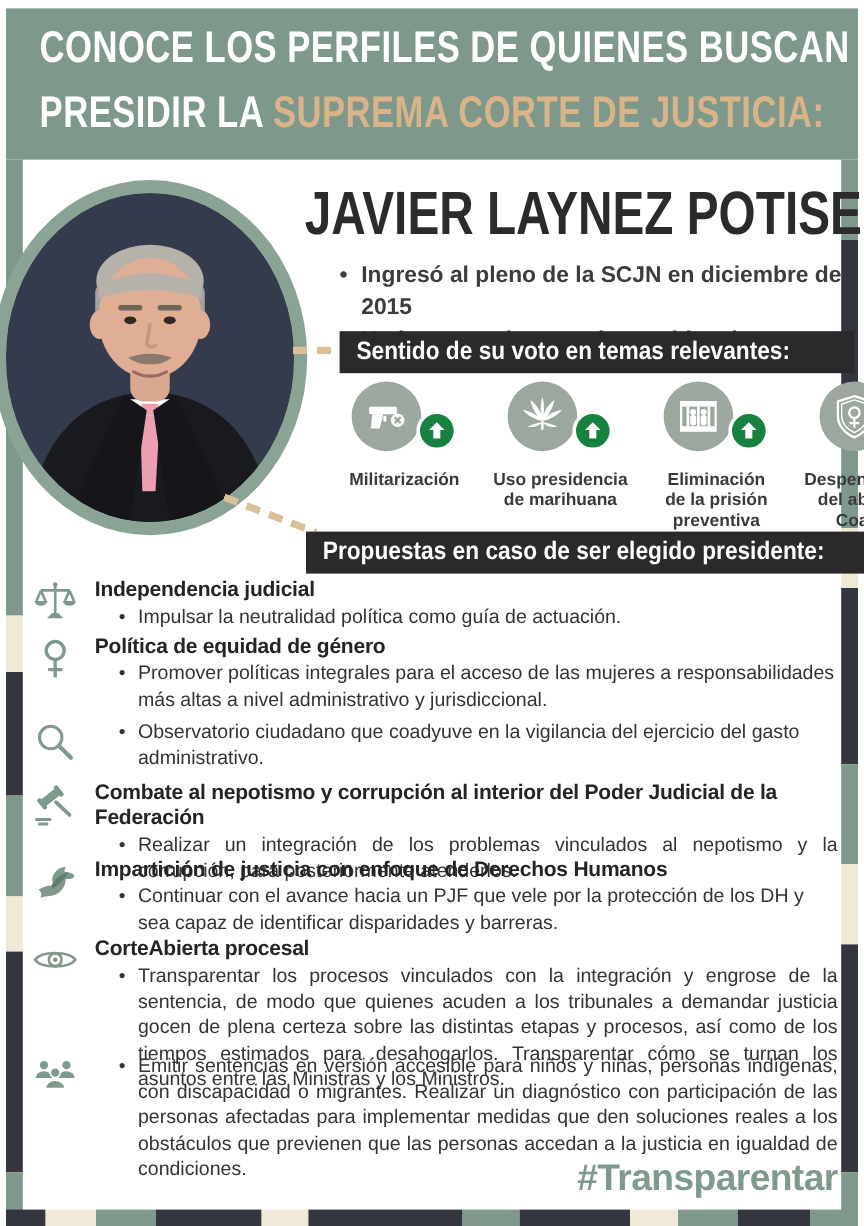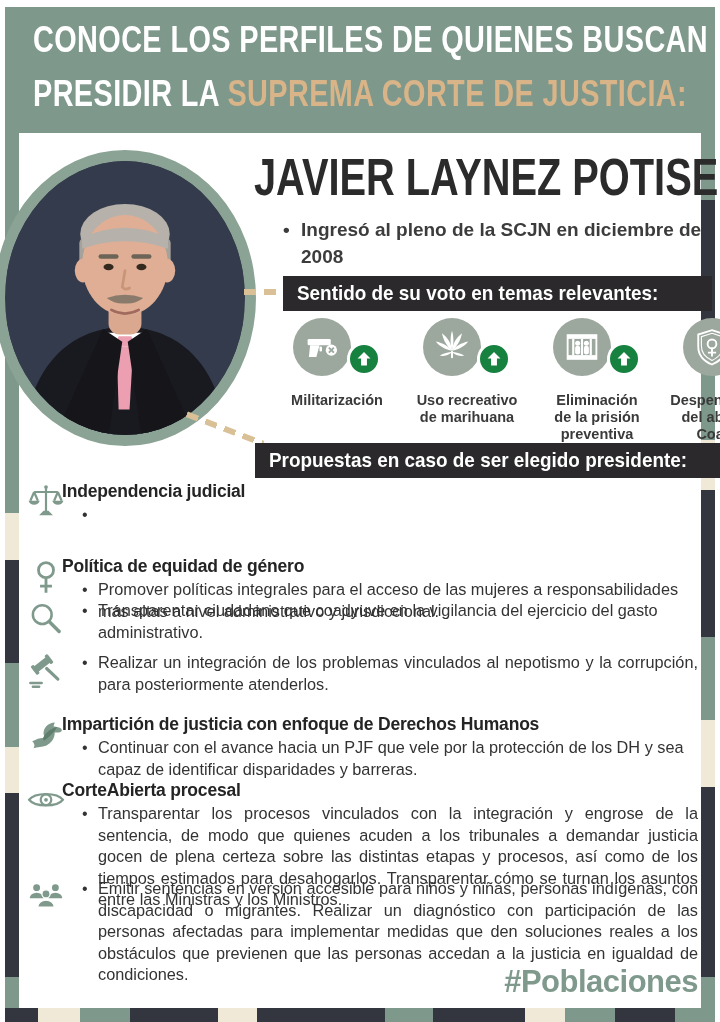--- a/index.html
+++ b/index.html
@@ -45,21 +45,21 @@
   .vote-icon-wrap{position:relative;width:92px;height:64px;flex:none;}
   .vote-circle{position:absolute;left:2px;top:0;width:58px;height:58px;border-radius:50%;background:#9CA79E;display:flex;align-items:center;justify-content:center;}
   .vote-circle svg{width:40px;height:40px;}
   .vote-badge{position:absolute;left:56px;top:24px;width:34px;height:34px;border-radius:50%;background:#17813F;border:3px solid #fff;box-sizing:border-box;display:flex;align-items:center;justify-content:center;}
   .vote-badge svg{width:20px;height:20px;}
   .vote-label{margin-top:10px;font-size:14.5px;line-height:17px;font-weight:700;color:#3A3A3A;text-align:center;white-space:pre-line;width:130px;}
   
   .prop{position:absolute;left:24px;right:22px;}
   .prop-icon{position:absolute;left:2px;top:1px;width:40px;height:44px;}
   .prop-icon svg{width:40px;height:40px;}
-  .prop-body{margin-left:38px;}
+  .prop-body{margin-left:55px;}
   .prop-title{font-size:17.5px;font-weight:700;color:#242424;letter-spacing:-.2px;line-height:21px;}
   .prop-bullet{display:flex;margin-left:20px;margin-top:2px;}
   .prop-bullet .dot{width:16px;flex:none;color:#333;font-size:16px;line-height:21px;}
   .prop-bullet .txt{font-size:16.3px;line-height:21.5px;color:#333;}
   .just .txt{text-align:justify;}
   
   .hashtag{position:absolute;right:22px;top:964px;font-size:31px;font-weight:700;color:#7F998C;letter-spacing:-.5px;}
   .bottom-bar{position:absolute;left:5px;right:5px;bottom:0;height:14px;display:flex;z-index:5;}
   .bottom-bar div{height:100%;}
   
@@ -125,21 +125,21 @@
     <path d="M130 120 L127 138 Q130 142 135 139" stroke="#C89579" stroke-width="3" fill="none" stroke-linecap="round"></path>
     <path d="M110 150 Q130 143 150 150 Q141 157 130 156 Q119 157 110 150 Z" fill="#8A7A6C"></path>
     <path d="M115 163 Q130 171 145 163" stroke="#A06A5F" stroke-width="3" fill="none" stroke-linecap="round"></path>
   </svg>
 </div>
 
 <div class="name"><span class="condensed">JAVIER LAYNEZ POTISEK</span></div>
 <div class="facts">
   <div class="fact-row">
       <span class="fact-dot">•</span>
-      <span>Ingresó al pleno de la SCJN en diciembre de 2008</span>
+      <span>Ingresó al pleno de la SCJN en diciembre de 2015</span>
     </div>
   <div class="fact-row">
       <span class="fact-dot">•</span>
       <span>No ha ocupado antes la presidencia</span>
     </div>
 </div>
 
 <div class="dash dash1"></div>
 <div class="bar bar-votes"><span class="condensed">Sentido de su voto en temas relevantes:</span></div>
 
@@ -178,21 +178,21 @@
           <path class="w" d="M32 40 C37 45 44 47 52 46 C45 42 38 40 32 40 Z"></path>
           <rect class="w" x="30.4" y="38" width="3.2" height="12" rx="1.6"></rect>
         </svg>
       </div>
       <div class="vote-badge">
         <svg viewBox="0 0 34 34">
             <polygon class="w" points="17,5 28,16 22,16 22,28 12,28 12,16 6,16"></polygon>
           </svg>
       </div>
     </div>
-    <div class="vote-label">Uso recreativo
+    <div class="vote-label">Uso presidencia
 de marihuana</div>
   </div>
 
   <div class="vote-item">
     <div class="vote-icon-wrap">
       <div class="vote-circle">
         <svg viewBox="0 0 64 64">
           <rect class="wst" x="9" y="13" width="46" height="38" stroke-width="3"></rect>
           <rect class="w" x="9" y="13" width="46" height="6"></rect>
           <rect class="w" x="9" y="45" width="46" height="6"></rect>
@@ -242,25 +242,26 @@
       <circle class="g" cx="32" cy="8" r="3"></circle>
       <path class="g" d="M4 30 A9.5 9.5 0 0 0 22 30 Z"></path>
       <path class="g" d="M42 30 A9.5 9.5 0 0 0 60 30 Z"></path>
       <path class="g" d="M21 53 H43 L36 46 H28 Z"></path>
     </svg>
   </div>
   <div class="prop-body">
     <div class="prop-title">Independencia judicial</div>
     <div class="prop-bullet">
         <span class="dot">•</span>
-      </div>
-  </div>
-</div>
-
-<div class="prop" style="top:556px">
+        <span class="txt">Impulsar la neutralidad política como guía de actuación.</span>
+      </div>
+  </div>
+</div>
+
+<div class="prop" style="top:528px">
   <div class="prop-icon">
     <svg viewBox="0 0 64 64">
       <circle class="gst" stroke-width="4.5" cx="32" cy="21" r="12"></circle>
       <path class="gst" stroke-width="4.5" d="M32 33 V57 M22.5 46.5 H41.5"></path>
     </svg>
   </div>
   <div class="prop-body">
     <div class="prop-title">Política de equidad de género</div>
     <div class="prop-bullet">
         <span class="dot">•</span>
@@ -272,38 +273,39 @@
 <div class="prop" style="top:598px">
   <div class="prop-icon">
     <svg viewBox="0 0 64 64">
       <circle class="gst" stroke-width="4" cx="26" cy="25" r="15"></circle>
       <path class="gst" stroke-width="5.5" stroke-linecap="round" d="M37 36 L53 52"></path>
     </svg>
   </div>
   <div class="prop-body">
     <div class="prop-bullet">
         <span class="dot">•</span>
-        <span class="txt">Transparentar ciudadano que coadyuve en la vigilancia del ejercicio del gasto administrativo.</span>
+        <span class="txt">Observatorio ciudadano que coadyuve en la vigilancia del ejercicio del gasto administrativo.</span>
       </div>
   </div>
 </div>
 
 <div class="prop just" style="top:650px">
   <div class="prop-icon">
     <svg viewBox="0 0 64 64">
       <g transform="rotate(-38 26 22)">
         <rect class="g" x="13" y="16" width="26" height="11" rx="2"></rect>
         <rect class="g" x="9" y="13" width="6" height="17" rx="2"></rect>
         <rect class="g" x="37" y="13" width="6" height="17" rx="2"></rect>
       </g>
       <path class="gst" stroke-width="5" stroke-linecap="round" d="M33 28 L51 45"></path>
       <path class="gst" stroke-width="4" stroke-linecap="round" d="M7 51 H25 M11 57 H21"></path>
     </svg>
   </div>
   <div class="prop-body">
+    <div class="prop-title">Combate al nepotismo y corrupción al interior del Poder Judicial de la Federación</div>
     <div class="prop-bullet">
         <span class="dot">•</span>
         <span class="txt">Realizar un integración de los problemas vinculados al nepotismo y la corrupción, para posteriormente atenderlos.</span>
       </div>
   </div>
 </div>
 
 <div class="prop" style="top:714px">
   <div class="prop-icon">
     <svg viewBox="0 0 64 64">
@@ -349,21 +351,21 @@
     </svg>
   </div>
   <div class="prop-body">
     <div class="prop-bullet">
         <span class="dot">•</span>
         <span class="txt">Emitir sentencias en versión accesible para niños y niñas, personas indígenas, con discapacidad o migrantes. Realizar un diagnóstico con participación de las personas afectadas para implementar medidas que den soluciones reales a los obstáculos que previenen que las personas accedan a la justicia en igualdad de condiciones.</span>
       </div>
   </div>
 </div>
 
-<div class="hashtag">#Poblaciones</div>
+<div class="hashtag">#Transparentar</div>
 
 <div class="bottom-bar">
   <div class="seg-dark" style="width:33px"></div>
     <div class="seg-cream" style="width:42px"></div>
   <div class="seg-sage" style="width:50px"></div>
     <div class="seg-dark" style="width:88px"></div>
   <div class="seg-cream" style="width:39px"></div>
     <div class="seg-dark" style="width:128px"></div>
   <div class="seg-sage" style="width:48px"></div>
     <div class="seg-dark" style="width:92px"></div>

